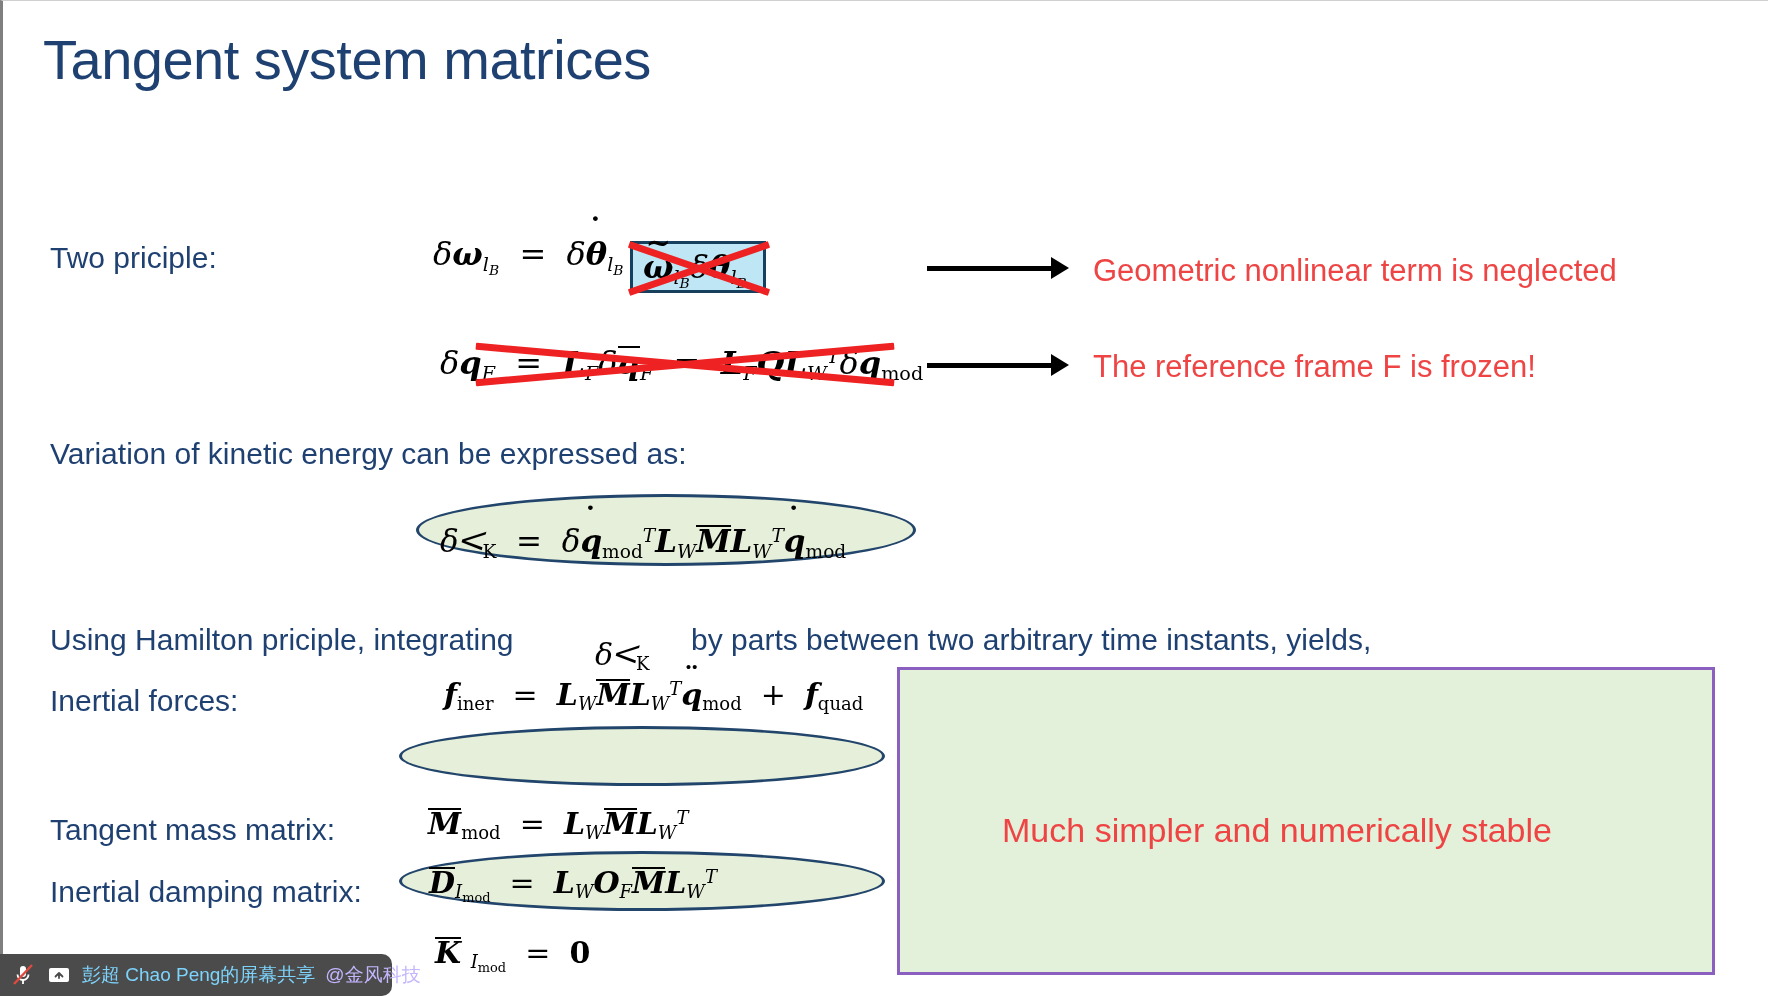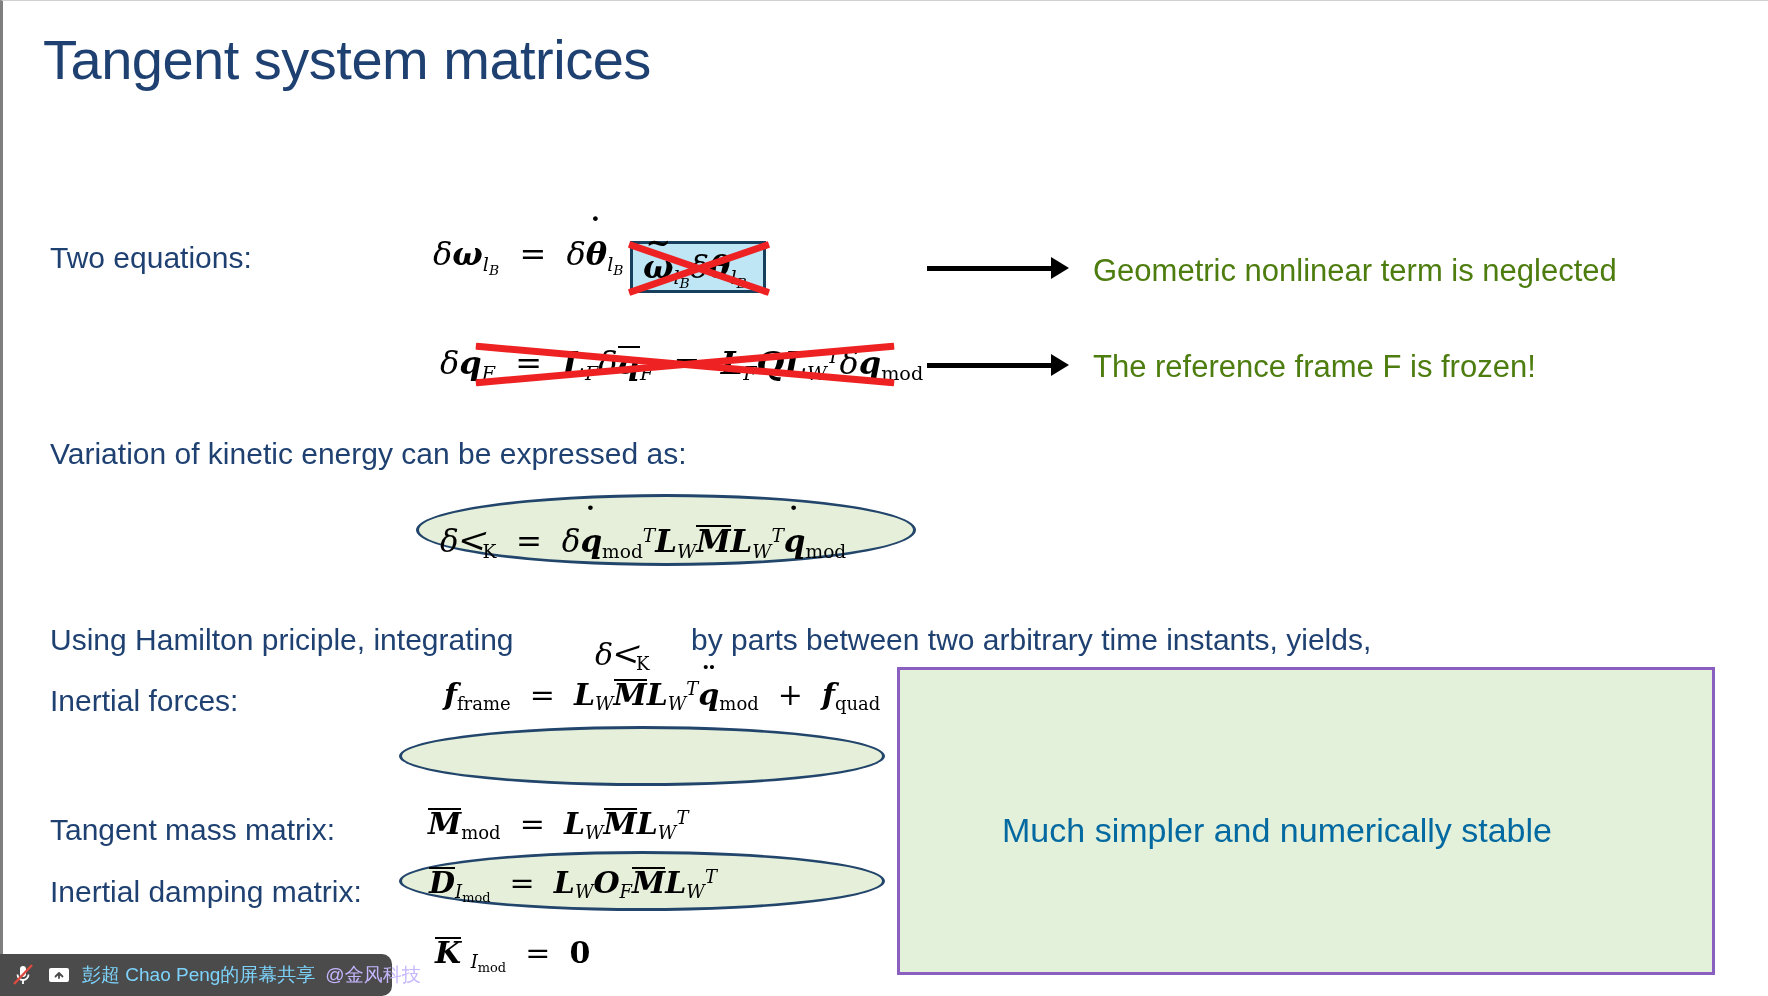--- a/index.html
+++ b/index.html
@@ -60,58 +60,58 @@
   .strike{position:absolute;background:#ee2222;height:7px;transform-origin:center;border-radius:1px;}
   
   #eq2{left:437px;top:343px;font-size:32px;}
   
   .arrow-line{position:absolute;height:5px;background:#000;}
   .arrow-head{
     position:absolute;width:0;height:0;
     border-top:11px solid transparent;border-bottom:11px solid transparent;
     border-left:18px solid #000;
   }
-  .right-text{position:absolute;color:#4d7c0f;font-size:31px;white-space:nowrap;}
+  .right-text{position:absolute;color:#ef4444;font-size:31px;white-space:nowrap;}
   
   .ellipse{
     position:absolute;background:#e6efd9;border:3px solid #22456b;
     border-radius:50%;box-sizing:border-box;
   }
   #ell-wk{left:413px;top:493px;width:500px;height:72px;}
   #eqWK{left:437px;top:508px;font-size:31px;}
   #ell-fquad{left:396px;top:725px;width:486px;height:60px;}
   #ell-dmod{left:396px;top:850px;width:486px;height:60px;}
   
   .callout{
     position:absolute;left:894px;top:666px;width:818px;height:308px;
     background:#e3f0da;border:3px solid #8a5fc0;box-sizing:border-box;
   }
   .callout-text{
     position:absolute;left:894px;top:810px;width:760px;text-align:center;
-    color:#0369a1;font-size:34px;
+    color:#ef4444;font-size:34px;
   }
   
   .sharebar{
     position:absolute;left:0;top:954px;width:392px;height:42px;
     background:#4b4b4b;border-top-right-radius:10px;border-bottom-right-radius:10px;
     display:flex;align-items:center;gap:10px;padding-left:10px;box-sizing:border-box;
   }
   .sb-icon{width:26px;height:26px;position:relative;flex:0 0 auto;}
   .sb-text{color:#7dd3fc;font-size:19px;white-space:nowrap;}
   .sb-tag{color:#c4b5fd;font-size:19px;white-space:nowrap;}
 </style>
 </head>
 <body>
 
 <div class="slide">
 
   <div class="slide-title">Tangent system matrices</div>
 
 
-  <div class="label" style="left:47px;top:240px;">Two equations:</div>
+  <div class="label" style="left:47px;top:240px;">Two priciple:</div>
 
   <div class="math" id="eq1">
     <span class="mi">δ</span><span class="mb">ω</span><sub><span class="mi">l</span><sub class="subsub"><span class="mi">B</span></sub></sub>
     &nbsp;=&nbsp;
     <span class="mi">δ</span><span class="mb dot1">θ</span><sub><span class="mi">l</span><sub class="subsub"><span class="mi">B</span></sub></sub>
     &nbsp;+
   </div>
 
   <div class="hl-box"></div>
   <div class="math hl-math">
@@ -149,21 +149,21 @@
   </div>
 
   <div class="label" style="left:47px;top:622px;">Using Hamilton priciple, integrating</div>
   <div class="math" style="left:592px;top:622px;font-size:30px;">
     <span class="mi">δ</span><span class="mi">𝈶</span><sub class="mup">K</sub>
   </div>
   <div class="label" style="left:688px;top:622px;">by parts between two arbitrary time instants, yields,</div>
 
   <div class="label" style="left:47px;top:683px;">Inertial forces:</div>
   <div class="math" style="left:441px;top:676px;font-size:30px;">
-    <span class="mb">f</span><sub class="mup">frame</sub>
+    <span class="mb">f</span><sub class="mup">iner</sub>
     &nbsp;=&nbsp;
     <span class="mb">L</span><sub><span class="mi">W</span></sub><span class="mb ovl">M</span><span class="mb">L</span><sub><span class="mi">W</span></sub><sup><span class="mi">T</span></sup><span class="mb dot2">q</span><sub class="mup">mod</sub>
     &nbsp;+&nbsp;
     <span class="mb">f</span><sub class="mup">quad</sub>
   </div>
 
   <div class="ellipse" id="ell-fquad"></div>
 
   <div class="label" style="left:47px;top:812px;">Tangent mass matrix:</div>
   <div class="math" style="left:425px;top:805px;font-size:30px;">

